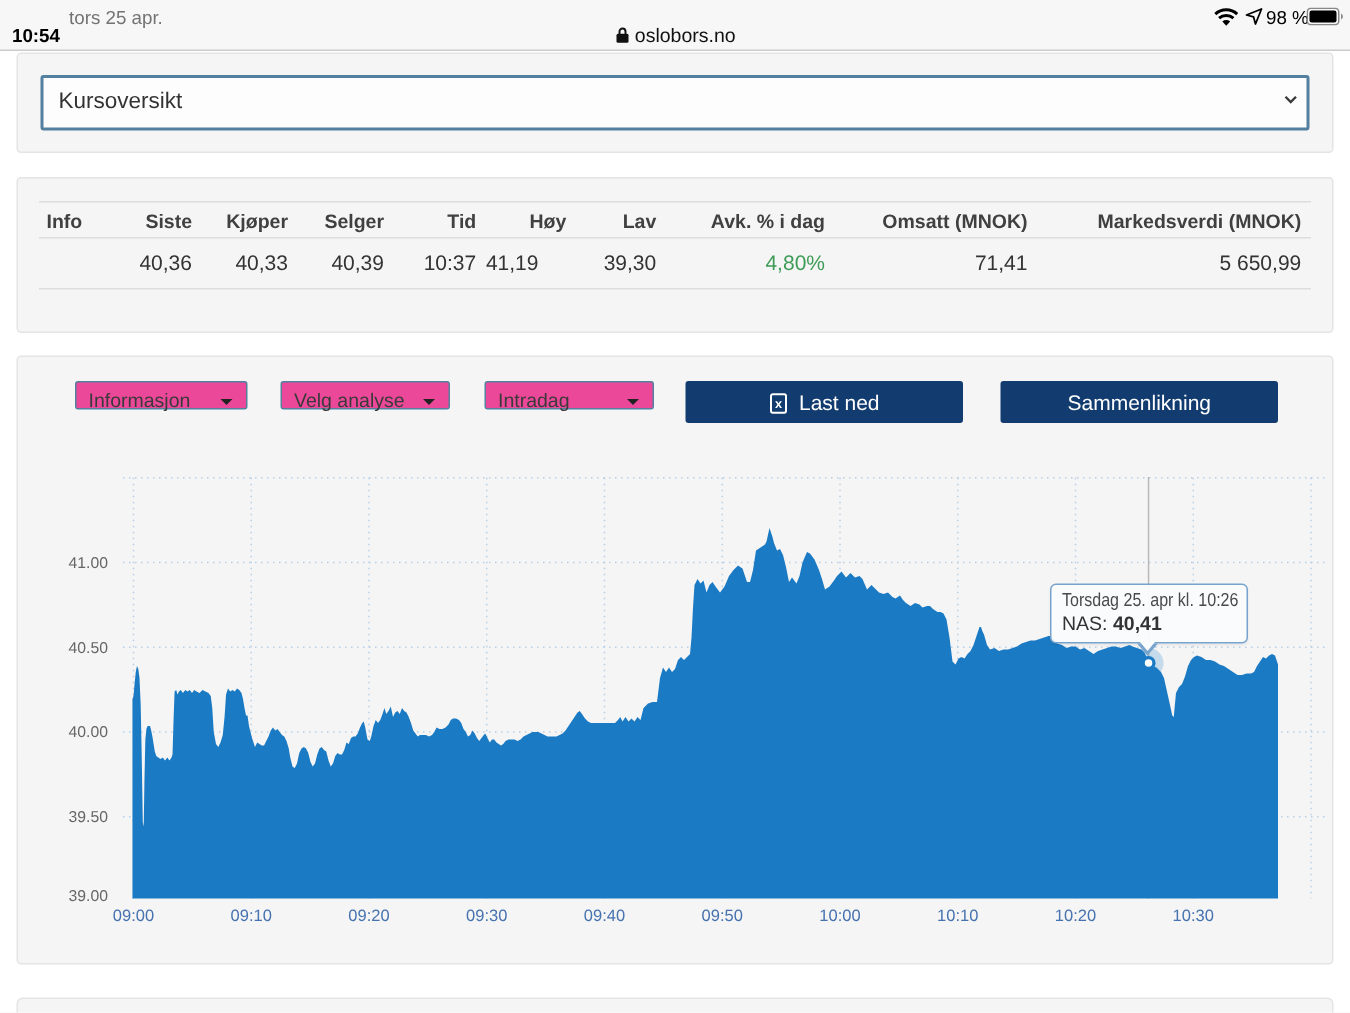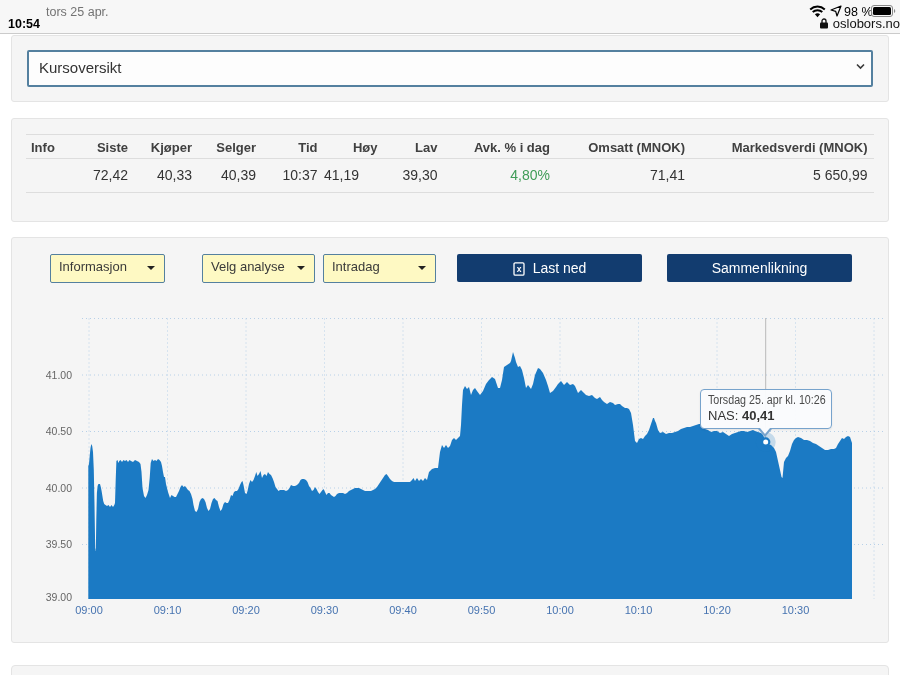--- a/index.html
+++ b/index.html
@@ -3,34 +3,34 @@
 <style>
 *{margin:0;padding:0;box-sizing:border-box}
 body{width:900px;height:675px;overflow:hidden;background:#fff;
  font-family:"Liberation Sans",sans-serif;-webkit-font-smoothing:antialiased}
 #app{position:relative;width:900px;height:675px}
 .abs{position:absolute}
 .card{position:absolute;left:11px;width:878px;background:#f5f5f5;border:1px solid #e4e4e4;border-radius:3px}
 .hdr{position:absolute;top:140px;font-weight:bold;font-size:13px;color:#404040}
 .val{position:absolute;top:167px;font-size:14px;color:#333}
 .hline{position:absolute;left:26px;width:848px;height:1px;background:#ddd}
-.dd{position:absolute;top:254px;height:29px;background:#fef9c3;border:1.5px solid #54809f;
+.dd{position:absolute;top:254px;height:19px;background:#ec4899;border:1.5px solid #54809f;
  border-radius:2px;font-size:13px;color:#3a3a3a;line-height:24px;padding-left:8px}
 .caret{position:absolute;right:9px;top:11px;width:0;height:0;border-left:4px solid transparent;
  border-right:4px solid transparent;border-top:4.5px solid #222}
 .btn{position:absolute;top:254px;width:185px;height:28px;background:#123c6f;border-radius:2px;
  color:#fff;font-size:14px;text-align:center;line-height:28px}
 </style></head>
 <body>
 <div id="app">
 
 <div class="abs" style="left:0;top:0;width:900px;height:34px;background:#f7f7f7;border-bottom:1px solid #cbcbcb"></div>
 <div class="abs" style="left:8px;top:17px;font-size:12.5px;font-weight:bold;color:#000">10:54</div>
 <div class="abs" style="left:46px;top:5px;font-size:12.5px;color:#737373">tors 25 apr.</div>
-<div class="abs" style="left:0;top:16px;width:900px;text-align:right;font-size:13px;color:#111">
+<div class="abs" style="left:0;top:16px;width:900px;text-align:center;font-size:13px;color:#111">
  <svg width="10" height="11" viewBox="0 0 10 11" style="vertical-align:-1px">
         <rect x="1" y="4.5" width="8" height="6" rx="1" fill="#111"></rect>
         <path d="M3 5 V3 a2 2 0 0 1 4 0 V5" fill="none" stroke="#111" stroke-width="1.3"></path>
       </svg>
  oslobors.no</div>
 
 <svg class="abs" style="left:809px;top:5px" width="17" height="13" viewBox="0 0 17 13">
  <path d="M8.5 12.2 L5.9 9.3 a3.9 3.9 0 0 1 5.2 0 Z" fill="#000"></path>
  <path d="M3.7 7.1 a7.2 7.2 0 0 1 9.6 0" fill="none" stroke="#000" stroke-width="2"></path>
  <path d="M1.2 4.4 a10.8 10.8 0 0 1 14.6 0" fill="none" stroke="#000" stroke-width="2"></path>
@@ -61,33 +61,33 @@
 <div class="hdr" style="left:31px">Info</div>
 <div class="hdr" style="right:772px">Siste</div>
 <div class="hdr" style="right:708px">Kjøper</div>
 <div class="hdr" style="right:644px">Selger</div>
 <div class="hdr" style="right:582.5px">Tid</div>
 <div class="hdr" style="right:522.5px">Høy</div>
 <div class="hdr" style="right:462.5px">Lav</div>
 <div class="hdr" style="right:350px">Avk. % i dag</div>
 <div class="hdr" style="right:215px">Omsatt (MNOK)</div>
 <div class="hdr" style="right:32.5px">Markedsverdi (MNOK)</div>
-<div class="val" style="right:772px">72,42</div>
+<div class="val" style="right:772px">40,36</div>
 <div class="val" style="right:708px">40,33</div>
 <div class="val" style="right:644px">40,39</div>
 <div class="val" style="right:582.5px">10:37</div>
 <div class="val" style="right:541px">41,19</div>
 <div class="val" style="right:462.5px">39,30</div>
 <div class="val" style="right:350px;color:#3f9c57">4,80%</div>
 <div class="val" style="right:215px">71,41</div>
 <div class="val" style="right:32.5px">5 650,99</div>
 
 <div class="card" style="top:237px;height:406px"></div>
 <div class="dd" style="left:50px;width:115px">Informasjon<span class="caret"></span></div>
-<div class="dd" style="left:202px;width:113px">Velg analyse<span class="caret"></span></div>
+<div class="dd" style="left:187px;width:113px">Velg analyse<span class="caret"></span></div>
 <div class="dd" style="left:323px;width:113px">Intradag<span class="caret"></span></div>
 <div class="btn" style="left:457px">
  <svg width="13" height="14" viewBox="0 0 13 14" style="vertical-align:-2.5px;margin-right:7px">
   <rect x="1" y="0.8" width="10" height="12.4" rx="1.2" fill="none" stroke="#fff" stroke-width="1.3"></rect>
   <text x="6" y="10.2" text-anchor="middle" font-size="8.5" font-weight="bold" fill="#fff" font-family="Liberation Sans">x</text>
  </svg>Last ned</div>
 <div class="btn" style="left:667px">Sammenlikning</div>
 
 <svg class="abs" style="left:0;top:0;pointer-events:none" width="900" height="675" viewBox="0 0 900 675" font-family="Liberation Sans,sans-serif">
 <line x1="82" y1="318.5" x2="884" y2="318.5" stroke="#b7d0e8" stroke-width="1" stroke-dasharray="1,3"></line>

